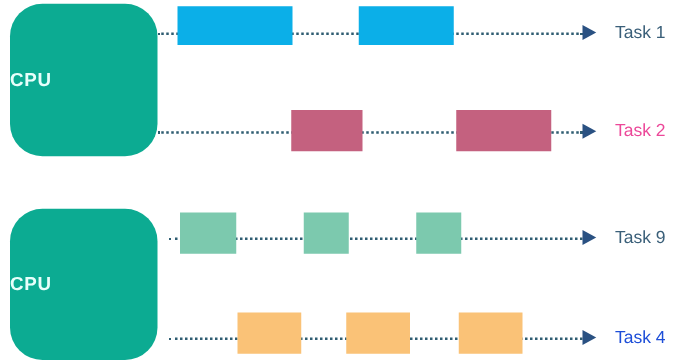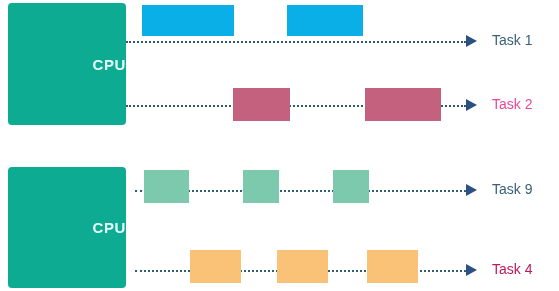--- a/index.html
+++ b/index.html
@@ -15,24 +15,24 @@
     width: 559px;
     height: 291px;
     background: #ffffff;
     overflow: hidden;
   }
 
   
   .cpu-block {
     position: absolute;
     background: #0CAB92;
-    border-radius: 4px;
+    border-radius: 26px;
     display: flex;
     align-items: center;
-    justify-content: flex-end;
+    justify-content: flex-start;
   }
   .cpu-label {
     color: #E8FFFB;
     font-size: 15px;
     font-weight: bold;
     letter-spacing: 0.6px;
     font-family: "Liberation Sans", sans-serif;
   }
 
   
@@ -88,39 +88,39 @@
 <div id="canvas">
 
   <div class="cpu-block" id="cpu-0" style="left: 8px; top: 3px; width: 118px; height: 122px; background: rgb(12, 171, 146);">
     <span class="cpu-label">CPU</span>
   </div>
   <div class="cpu-block" id="cpu-1" style="left: 8px; top: 167px; width: 118px; height: 121px; background: rgb(12, 171, 146);">
     <span class="cpu-label">CPU</span>
   </div>
 
   <div id="lanes-host">
-      <div class="lane" style="top: 19px; text-align: right;">
+      <div class="lane" style="top: 4px; text-align: right;">
         <div class="lane-line" style="left: 126px; width: 340px; border-top-color: rgb(47, 93, 114);"></div>
         <div class="arrow-head" style="left: 466px; border-left-color: rgb(42, 81, 130);"></div>
         <div class="task-label" style="left: 492px; color: rgb(58, 95, 121);">Task 1</div>
       </div>
       <div class="lane" style="top: 83px;">
         <div class="lane-line" style="left: 126px; width: 340px; border-top-color: rgb(47, 93, 114);"></div>
         <div class="arrow-head" style="left: 466px; border-left-color: rgb(42, 81, 130);"></div>
         <div class="task-label" style="left: 492px; color: #ec4899;">Task 2</div>
       </div>
       <div class="lane" style="top: 168px;">
         <div class="lane-line" style="left: 135px; width: 331px; border-top-color: rgb(47, 93, 114);"></div>
         <div class="arrow-head" style="left: 466px; border-left-color: rgb(42, 81, 130);"></div>
         <div class="task-label" style="left: 492px; color: rgb(58, 95, 121);">Task 9</div>
       </div>
       <div class="lane" style="top: 248px;">
         <div class="lane-line" style="left: 135px; width: 331px; border-top-color: rgb(47, 93, 114);"></div>
         <div class="arrow-head" style="left: 466px; border-left-color: rgb(42, 81, 130);"></div>
-        <div class="task-label" style="left: 492px; color: #be185d;">Task 4</div>
+        <div class="task-label" style="left: 492px; color: #1d4ed8;">Task 4</div>
       </div>
     </div>
 
 <div class="segment" style="position: absolute; left: 142px; top: 5px; width: 92px; height: 31px; background: rgb(11, 175, 232);"></div>
     <div class="segment" style="position: absolute; left: 287px; top: 5px; width: 76px; height: 31px; background: rgb(11, 175, 232);"></div>
     <div class="segment" style="position: absolute; left: 233px; top: 88px; width: 57px; height: 33px; background: rgb(196, 97, 127);"></div>
     <div class="segment" style="position: absolute; left: 365px; top: 88px; width: 76px; height: 33px; background: rgb(196, 97, 127);"></div>
     <div class="segment" style="position: absolute; left: 144px; top: 170px; width: 45px; height: 33px; background: rgb(124, 201, 174);"></div>
     <div class="segment" style="position: absolute; left: 243px; top: 170px; width: 36px; height: 33px; background: rgb(124, 201, 174);"></div>
     <div class="segment" style="position: absolute; left: 333px; top: 170px; width: 36px; height: 33px; background: rgb(124, 201, 174);"></div>

